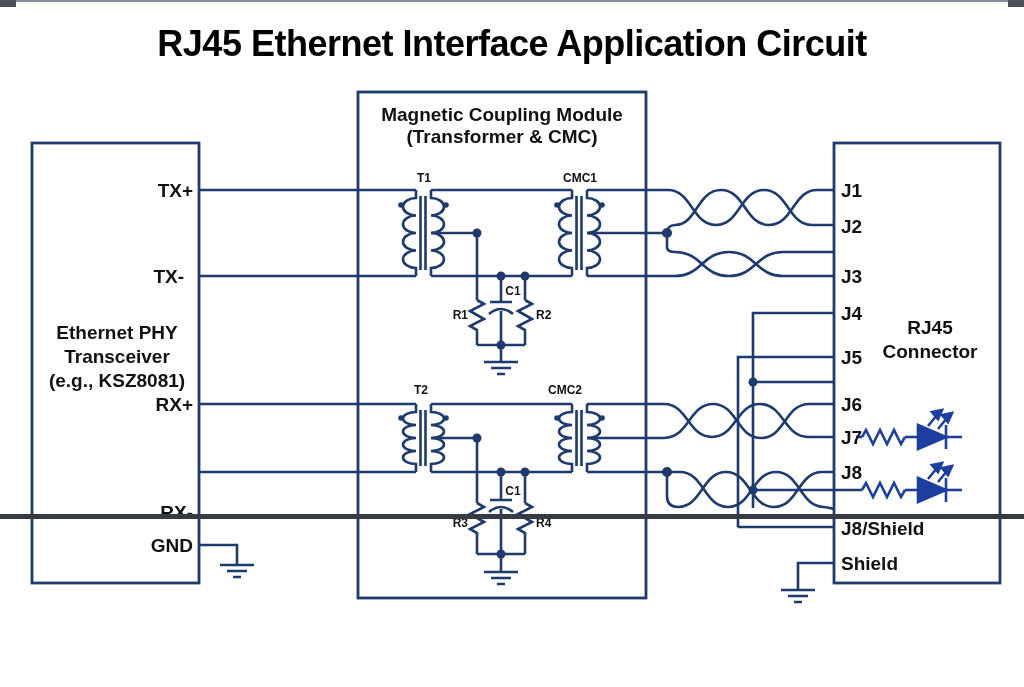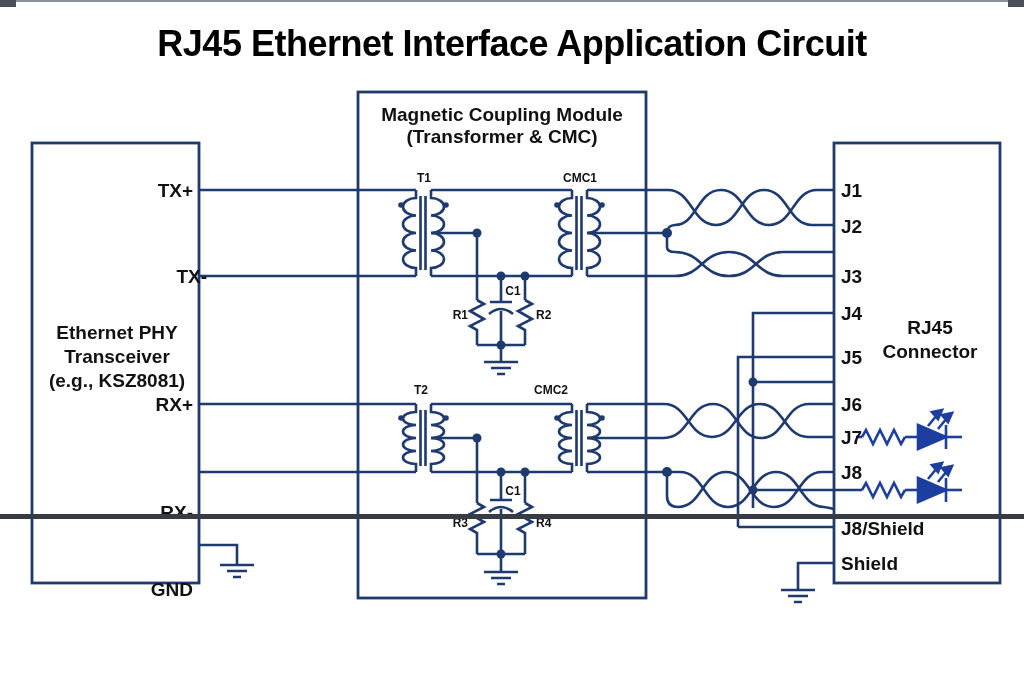--- a/index.html
+++ b/index.html
@@ -186,31 +186,31 @@
         <circle cx="602" cy="418" r="2.8"></circle>
     </g>
   </svg>
 
   <div class="title">RJ45 Ethernet Interface Application Circuit</div>
 
   <div class="lbl" style="left:117px;top:332px;">Ethernet PHY</div>
   <div class="lbl" style="left:117px;top:356px;">Transceiver</div>
   <div class="lbl" style="left:117px;top:380px;">(e.g., KSZ8081)</div>
   <div class="lbl r" style="left:193px;top:190px;">TX+</div>
-  <div class="lbl r" style="left:207px;top:276px;">TX-</div>
+  <div class="lbl r" style="left:184px;top:276px;">TX-</div>
   <div class="lbl r" style="left:193px;top:404px;padding-left:38px;">RX+</div>
   <div class="lbl r" style="left:193px;top:472px;margin-top:40px;">RX-</div>
-  <div class="lbl r" style="left:193px;top:545px;margin-top:44px;">GND</div>
+  <div class="lbl r" style="left:193px;top:545px;">GND</div>
 
   <div class="lbl" style="left:502px;top:114px;">Magnetic Coupling Module</div>
   <div class="lbl" style="left:502px;top:136px;">(Transformer &amp; CMC)</div>
   <div class="lbl comp" style="left:424px;top:178px;">T1</div>
   <div class="lbl comp" style="left:580px;top:178px;">CMC1</div>
   <div class="lbl comp" style="left:421px;top:390px;">T2</div>
-  <div class="lbl comp" style="left:551px;top:390px;">CMC2</div>
+  <div class="lbl comp" style="left:565px;top:390px;">CMC2</div>
   <div class="lbl comp r" style="left:468px;top:315px;">R1</div>
   <div class="lbl comp l" style="left:536px;top:315px;">R2</div>
   <div class="lbl comp" style="left:513px;top:291px;">C1</div>
   <div class="lbl comp r" style="left:468px;top:523px;">R3</div>
   <div class="lbl comp l" style="left:536px;top:523px;">R4</div>
   <div class="lbl comp" style="left:513px;top:491px;">C1</div>
 
   <div class="lbl" style="left:930px;top:327px;">RJ45</div>
   <div class="lbl" style="left:930px;top:351px;">Connector</div>
   <div class="lbl l" style="left:841px;top:190px;">J1</div>

